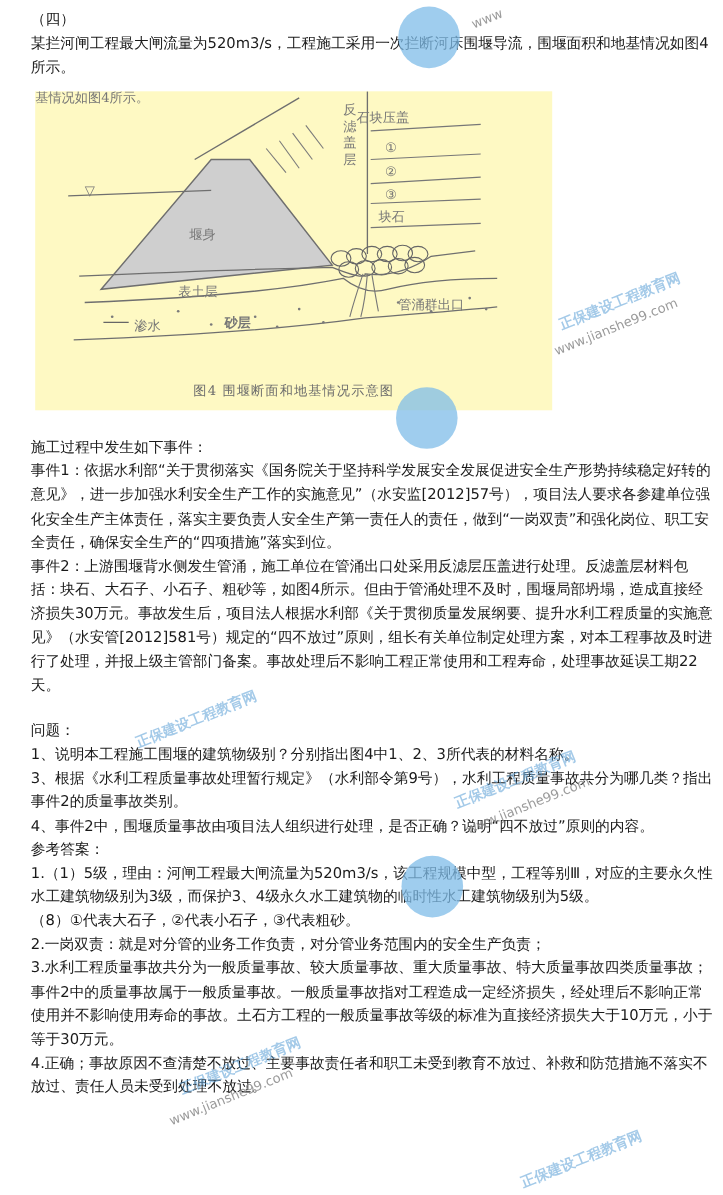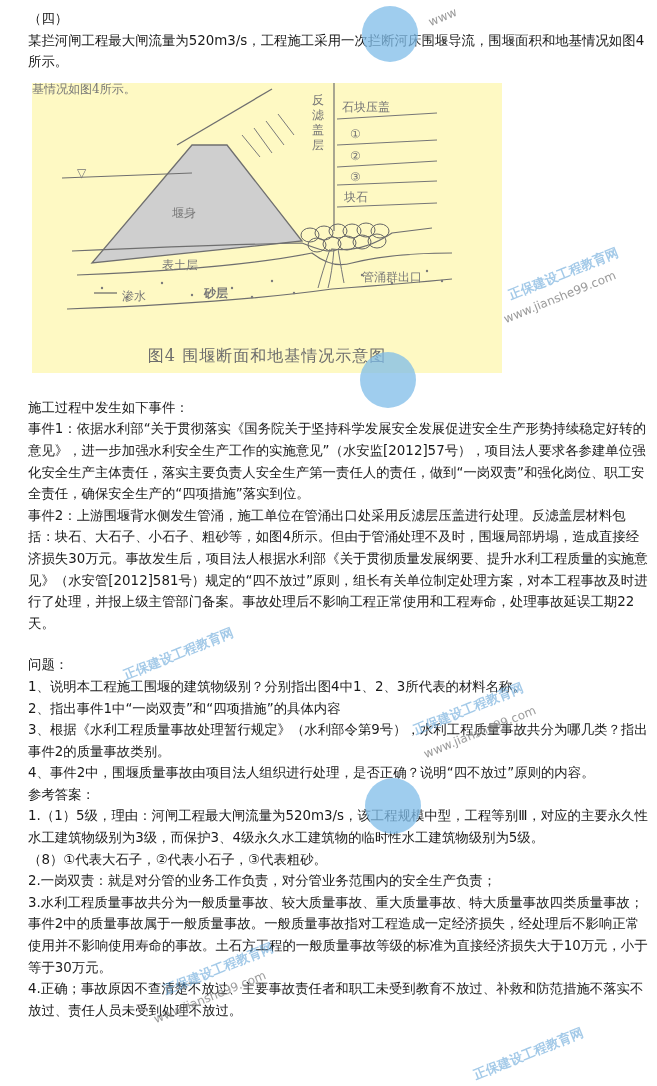--- a/index.html
+++ b/index.html
@@ -3,21 +3,21 @@
 <meta charset="utf-8">
 <style>
   html, body { margin:0; padding:0; background:#ffffff; }
   body { width:657px; height:1086px; position:relative; overflow:hidden;
          font-family:"DejaVu Sans", "Liberation Sans", sans-serif; color:#1a1a1a; }
   .content { position:absolute; left:28px; top:8px; width:620px; font-size:13.4px; line-height:21.6px; }
   .p { margin:0; }
   .blank { height:20px; }
   .figure { position:relative; width:470px; height:290px; margin:10px 0 0 4px; background:#fef9c3; overflow:hidden; }
   .figure svg { position:absolute; left:0; top:0; }
-  .fig-caption { position:absolute; left:0; width:470px; bottom:6px; text-align:center; font-family:"DejaVu Serif", serif; font-size:16px; color:#6d6d6d; letter-spacing:1px; }
+  .fig-caption { position:absolute; left:0; width:470px; bottom:6px; text-align:center; font-family:"DejaVu Serif", serif; font-size:12px; color:#6d6d6d; letter-spacing:1px; }
   .fig-label { position:absolute; font-family:"DejaVu Serif", serif; color:#777; font-size:12px; }
   .wm { position:absolute; pointer-events:none; }
   .wm-circle { width:56px; height:56px; border-radius:50%; background:#7fbce8; opacity:0.75; }
   .wm-text { color:#8a8a8a; font-size:12px; transform:rotate(-22deg); white-space:nowrap; opacity:0.85; }
   .wm-cn { color:#5a9fd6; font-weight:bold; font-size:13px; transform:rotate(-22deg); white-space:nowrap; opacity:0.55; }
 </style>
 </head>
 <body>
 
 <div class="content">
@@ -80,42 +80,41 @@
           <circle cx="330" cy="192" r="1.2"></circle>
           <circle cx="360" cy="200" r="1.2"></circle>
         <circle cx="395" cy="188" r="1.2"></circle>
           <circle cx="410" cy="198" r="1.2"></circle>
           <circle cx="220" cy="214" r="1.2"></circle>
       </g>
       <line x1="62" y1="210" x2="85" y2="210" stroke="#666" stroke-width="1.2"></line>
     </svg>
     <span class="fig-label" style="left:0;top:-4px;">基情况如图4所示。</span>
     <span class="fig-label" style="left:280px;top:10px;width:13px;line-height:15px;">反滤盖层</span>
-    <span class="fig-label" style="left:310px;top:14px;">石块压盖</span>
+    <span class="fig-label" style="left:292px;top:14px;">石块压盖</span>
     <span class="fig-label" style="left:318px;top:41px;">①</span>
     <span class="fig-label" style="left:318px;top:63px;">②</span>
     <span class="fig-label" style="left:318px;top:84px;">③</span>
     <span class="fig-label" style="left:312px;top:104px;">块石</span>
     <span class="fig-label" style="left:45px;top:80px;">▽</span>
     <span class="fig-label" style="left:140px;top:120px;">堰身</span>
     <span class="fig-label" style="left:130px;top:172px;">表土层</span>
     <span class="fig-label" style="left:90px;top:203px;">渗水</span>
     <span class="fig-label" style="left:172px;top:200px;font-weight:bold;">砂层</span>
     <span class="fig-label" style="left:330px;top:184px;">管涌群出口</span>
     <div class="fig-caption">图4  围堰断面和地基情况示意图</div>
   </div>
 
   <div class="blank" style="height:24px"></div>
   <p class="p">施工过程中发生如下事件：</p>
   <p class="p">事件1：依据水利部“关于贯彻落实《国务院关于坚持科学发展安全发展促进安全生产形势持续稳定好转的意见》，进一步加强水利安全生产工作的实施意见”（水安监[2012]57号），项目法人要求各参建单位强化安全生产主体责任，落实主要负责人安全生产第一责任人的责任，做到“一岗双责”和强化岗位、职工安全责任，确保安全生产的“四项措施”落实到位。</p>
   <p class="p">事件2：上游围堰背水侧发生管涌，施工单位在管涌出口处采用反滤层压盖进行处理。反滤盖层材料包括：块石、大石子、小石子、粗砂等，如图4所示。但由于管涌处理不及时，围堰局部坍塌，造成直接经济损失30万元。事故发生后，项目法人根据水利部《关于贯彻质量发展纲要、提升水利工程质量的实施意见》（水安管[2012]581号）规定的“四不放过”原则，组长有关单位制定处理方案，对本工程事故及时进行了处理，并报上级主管部门备案。事故处理后不影响工程正常使用和工程寿命，处理事故延误工期22天。</p>
   <div class="blank"></div>
   <p class="p">问题：</p>
   <p class="p">1、说明本工程施工围堰的建筑物级别？分别指出图4中1、2、3所代表的材料名称。</p>
-  <p class="p">2、指出事件1中“一岗双责”和“四项措施”的具体内容</p>
   <p class="p">3、根据《水利工程质量事故处理暂行规定》（水利部令第9号），水利工程质量事故共分为哪几类？指出事件2的质量事故类别。</p>
   <p class="p">4、事件2中，围堰质量事故由项目法人组织进行处理，是否正确？说明“四不放过”原则的内容。</p>
   <p class="p">参考答案：</p>
   <p class="p">1.（1）5级，理由：河闸工程最大闸流量为520m3/s，该工程规模中型，工程等别Ⅲ，对应的主要永久性水工建筑物级别为3级，而保护3、4级永久水工建筑物的临时性水工建筑物级别为5级。</p>
   <p class="p">（8）①代表大石子，②代表小石子，③代表粗砂。</p>
   <p class="p">2.一岗双责：就是对分管的业务工作负责，对分管业务范围内的安全生产负责；</p>
   <p class="p">3.水利工程质量事故共分为一般质量事故、较大质量事故、重大质量事故、特大质量事故四类质量事故；</p>
   <p class="p">事件2中的质量事故属于一般质量事故。一般质量事故指对工程造成一定经济损失，经处理后不影响正常使用并不影响使用寿命的事故。土石方工程的一般质量事故等级的标准为直接经济损失大于10万元，小于等于30万元。</p>
   <p class="p">4.正确；事故原因不查清楚不放过、主要事故责任者和职工未受到教育不放过、补救和防范措施不落实不放过、责任人员未受到处理不放过。</p>
 </div>

